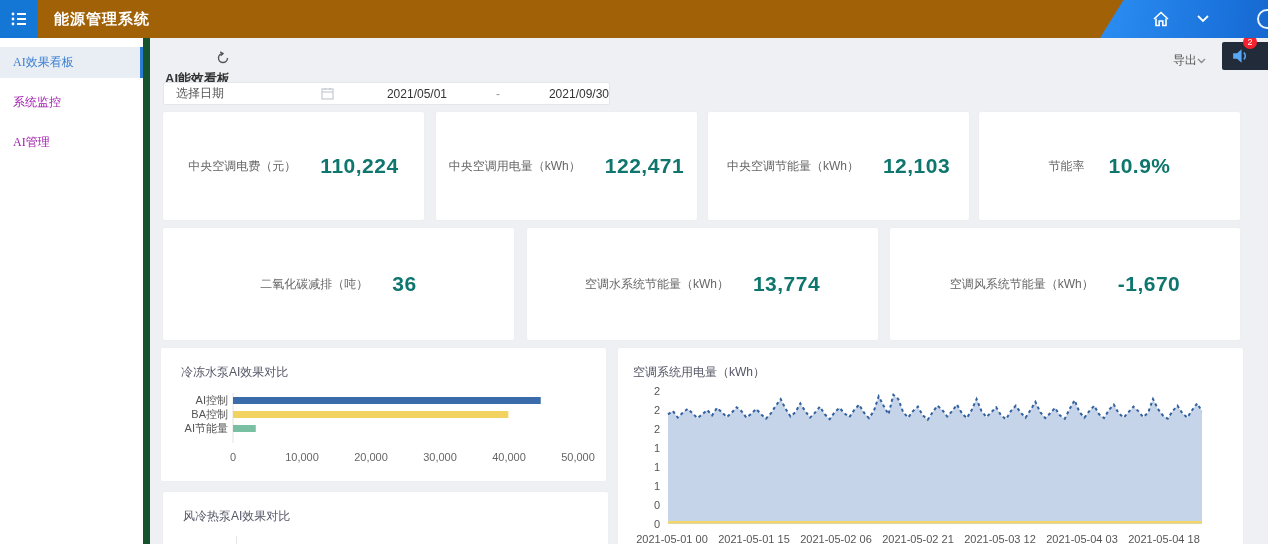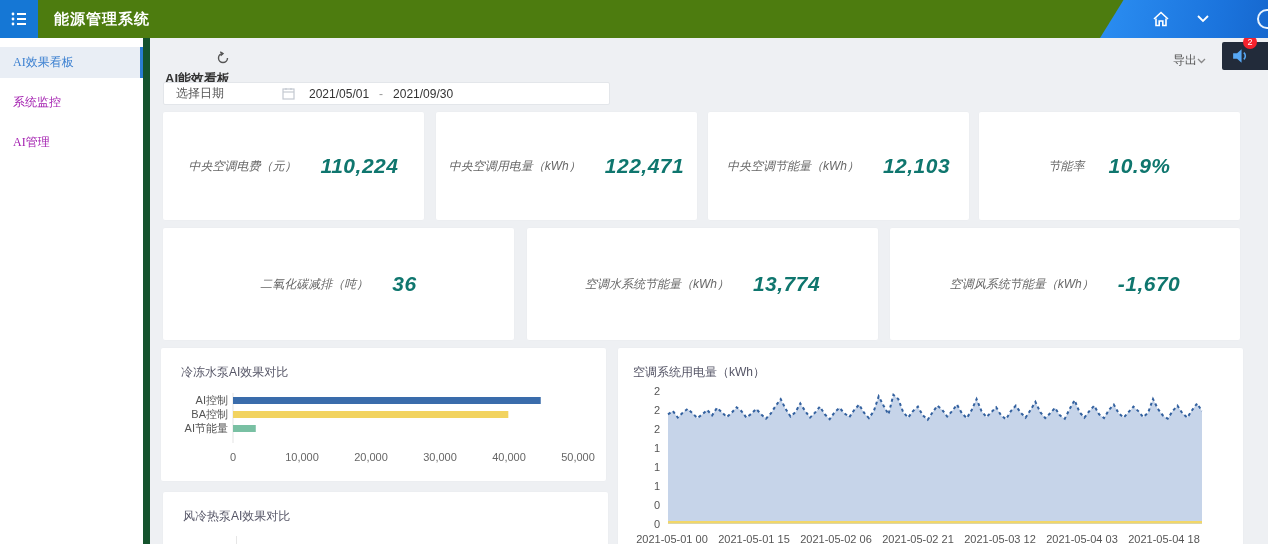--- a/index.html
+++ b/index.html
@@ -1,21 +1,21 @@
 <!DOCTYPE html>
 <html><head>
 <meta charset="utf-8">
 <style>
   * { margin:0; padding:0; box-sizing:border-box; }
   html,body { width:1268px; height:544px; }
   body { font-family:"Liberation Sans","DejaVu Sans",sans-serif; background:#eef0f3; }
   #app { position:relative; width:1268px; height:544px; overflow:hidden; background:#eef0f3; }
 
   
-  .header { position:absolute; left:0; top:0; width:1268px; height:38px; background:#4d7c0f; z-index:30; }
+  .header { position:absolute; left:0; top:0; width:1268px; height:38px; background:#a16207; z-index:30; }
   .menu-btn { position:absolute; left:0; top:0; width:38px; height:38px; background:#1577d5; display:flex; align-items:center; justify-content:center; cursor:pointer; }
   .app-title { position:absolute; left:54px; top:0; height:38px; line-height:38px; color:#ffffff; font-size:15px; font-weight:bold; letter-spacing:1px; }
   .corner { position:absolute; right:0; top:0; width:168px; height:38px; background:linear-gradient(100deg,#2b8ef2 0%,#1b74dd 70%,#1668cf 100%); clip-path:polygon(14% 0,100% 0,100% 100%,0 100%); }
   .corner .h-icon { position:absolute; top:10px; }
   .home-icon { right:98px; }
   .chevron-icon { right:58px; top:14px !important; }
   .corner-circle { position:absolute; right:-9px; top:9px; width:20px; height:20px; border:2px solid #e8f2fd; border-radius:50%; }
 
   
   .export-wrap { position:absolute; right:62px; top:52px; z-index:25; font-size:12px; color:#555; cursor:pointer; display:flex; align-items:center; }
@@ -25,27 +25,27 @@
 
   
   .sidebar { position:absolute; left:0; top:38px; width:150px; height:534px; background:#ffffff; border-right:7px solid #14532d; z-index:10;font-family:Liberation Serif, serif; }
   .side-item { height:31px; line-height:31px; padding-left:13px; font-size:12px; color:#a21caf; cursor:pointer; margin-top:9px; }
   .side-item.active { background:#e9eef5; color:#3a7fd0; border-right:3px solid #2a7dd2; }
 
   
   .toolbar-title { position:absolute; left:165px; top:50px; font-size:13px; font-weight:bold; color:#333;margin-top:20px; }
   .refresh-icon { position:absolute; left:216px; top:51px; cursor:pointer; }
 
-  .date-box { position:absolute; left:163px; top:82px; width:447px; height:23px; background:#ffffff; border:1px solid #e3e6ea; border-radius:2px; display:flex; align-items:center; font-size:12px; color:#555; cursor:pointer; }
+  .date-box { position:absolute; left:163px; top:82px; width:447px; height:23px; background:#ffffff; border:1px solid #e3e6ea; border-radius:2px; display:flex; align-items:center; font-size:12px; color:#555; cursor:pointer;justify-content:space-between; }
   .date-label { margin-left:12px; }
   .cal-icon { margin-left:58px; display:flex; }
   .date-val { color:#333; margin-left:14px; }
   .date-sep { color:#999; margin:0 10px; }
 
-  .card { position:absolute; background:#ffffff; border-radius:2px; display:flex; align-items:center; justify-content:center; gap:24px; box-shadow:0 0 2px rgba(0,0,0,0.03);font-style:italic; }
+  .card { position:absolute; background:#ffffff; border-radius:2px; display:flex; align-items:center; justify-content:center; gap:24px; box-shadow:0 0 2px rgba(0,0,0,0.03); }
   .card .k-label { font-size:12px; color:#666; }
   .card .k-value { font-size:21px; font-weight:bold; color:#0f766e; letter-spacing:0.5px; }
   .row1 { top:112px; height:108px; width:261px; }
   .row2 { top:228px; height:112px; width:351px; }
 
   .panel { position:absolute; background:#ffffff; border-radius:2px; box-shadow:0 0 2px rgba(0,0,0,0.03); }
   .panel-title { font-size:12px; color:#556; padding:16px 0 0 20px; }
   #panel-bar   { left:161px; top:348px; width:445px; height:133px; }
   #panel-bar2  { left:163px; top:492px; width:445px; height:140px; }
   #panel-line  { left:618px; top:348px; width:625px; height:230px; }

